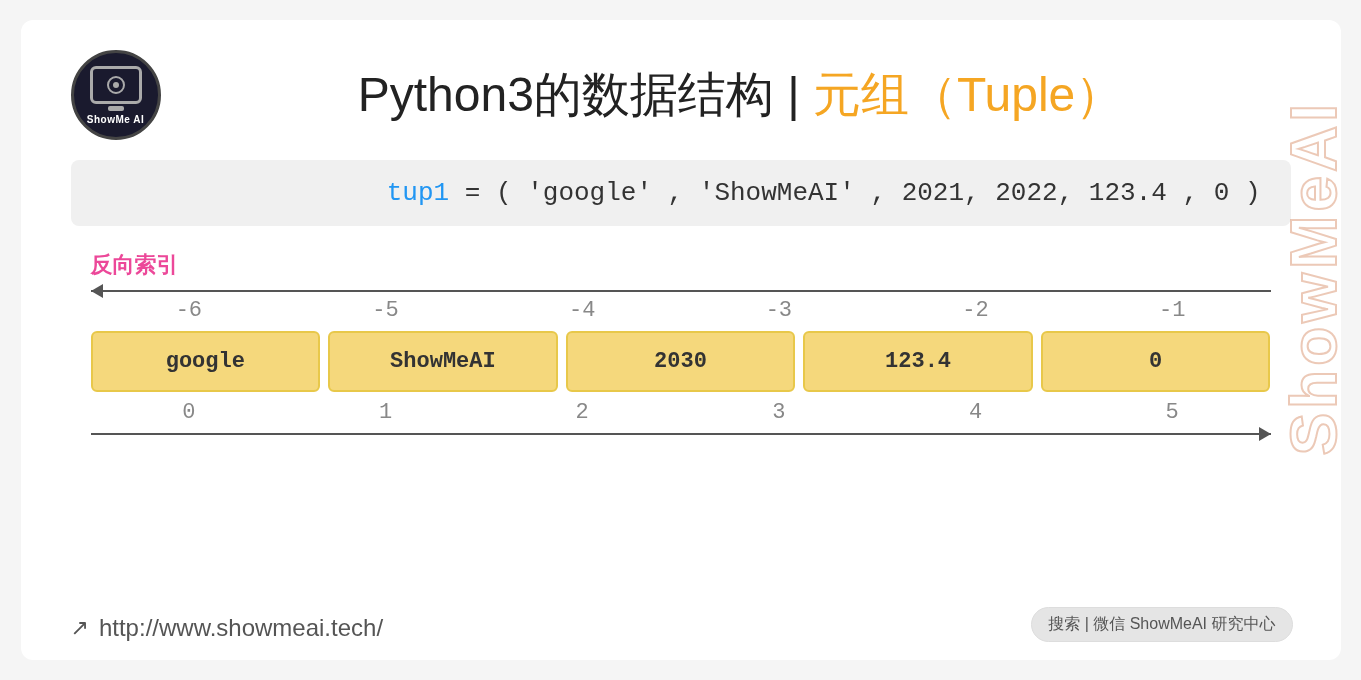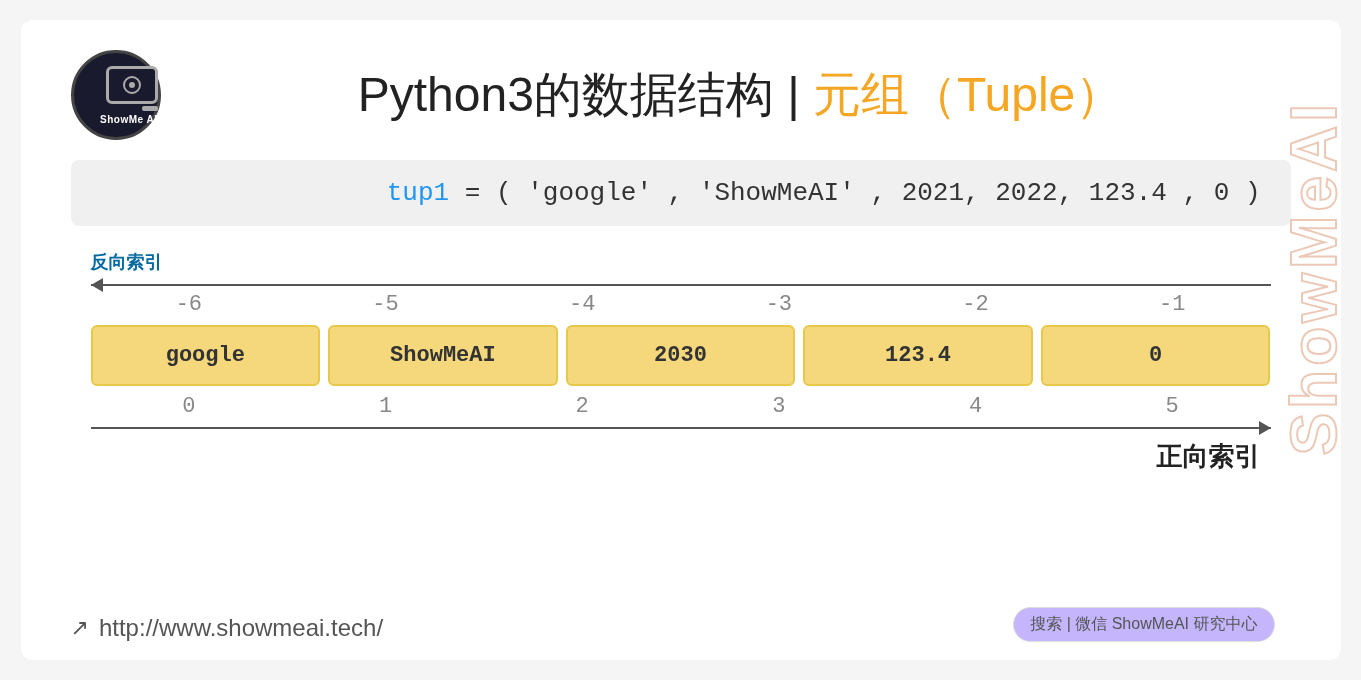--- a/index.html
+++ b/index.html
@@ -28,21 +28,21 @@
       align-items: center;
       margin-bottom: 20px;
     }
     .logo {
       width: 90px;
       height: 90px;
       border-radius: 50%;
       background: #1a1a2e;
       display: flex;
       flex-direction: column;
-      align-items: flex-end;
+      align-items: center;
       justify-content: center;
       flex-shrink: 0;
       margin-right: 30px;
       border: 3px solid #444;
     }
     .logo-screen {
       width: 52px;
       height: 38px;
       background: #1a1a2e;
       border: 3px solid #aaa;
@@ -104,23 +104,23 @@
     }
     .code-block .var-name {
       color: #2196F3;
     }
     
     .diagram {
       padding: 0 20px;
       position: relative;
     }
     .reverse-label {
-      font-size: 18px;
+      font-size: 22px;
       font-weight: bold;
-      color: #0369a1;
+      color: #ec4899;
       margin-bottom: 10px;
     }
     
     .arrow-row {
       display: flex;
       align-items: center;
       margin-bottom: 6px;
     }
     .arrow-left {
       display: flex;
@@ -237,22 +237,22 @@
       font-size: 22px;
     }
     .footer-url {
       font-size: 24px;
       color: #555;
     }
     
     .bottom-badge {
       position: absolute;
       bottom: 18px;
-      right: 66px;
-      background: #c4b5fd;
+      right: 48px;
+      background: #e5e5e5;
       border: 1px solid #ddd;
       border-radius: 20px;
       padding: 6px 16px;
       font-size: 16px;
       color: #555;
     }
   </style>
 </head>
 <body>
 
@@ -315,23 +315,20 @@
       <div class="index-cell">4</div>
       <div class="index-cell">5</div>
     </div>
 
     <div class="arrow-row">
       <div class="arrow-right">
         <div class="arrow-line-right"></div>
       </div>
     </div>
 
-    <div class="forward-label-row">
-      <div class="forward-label">正向索引</div>
-    </div>
 
   </div>
 
   <div class="footer">
     <span class="footer-icon">↗</span>
     <span class="footer-url">http://www.showmeai.tech/</span>
   </div>
 
   <div class="bottom-badge">
     <span>搜索 | 微信 ShowMeAI 研究中心</span>

